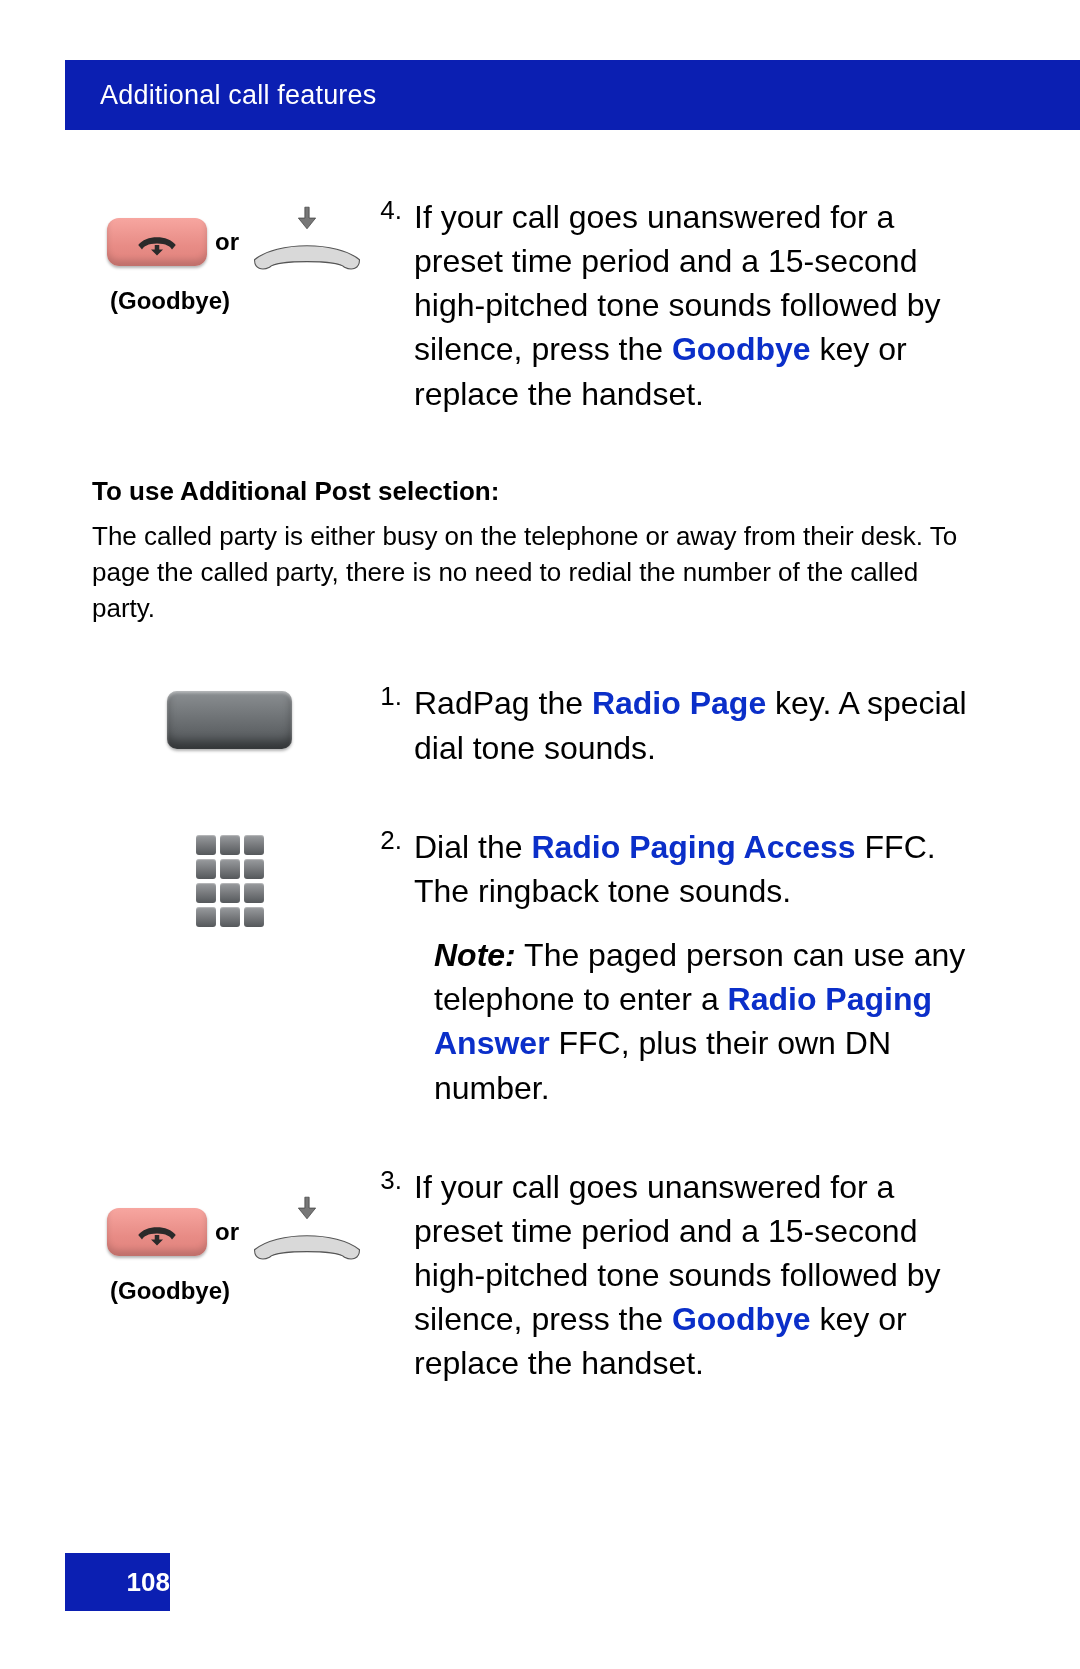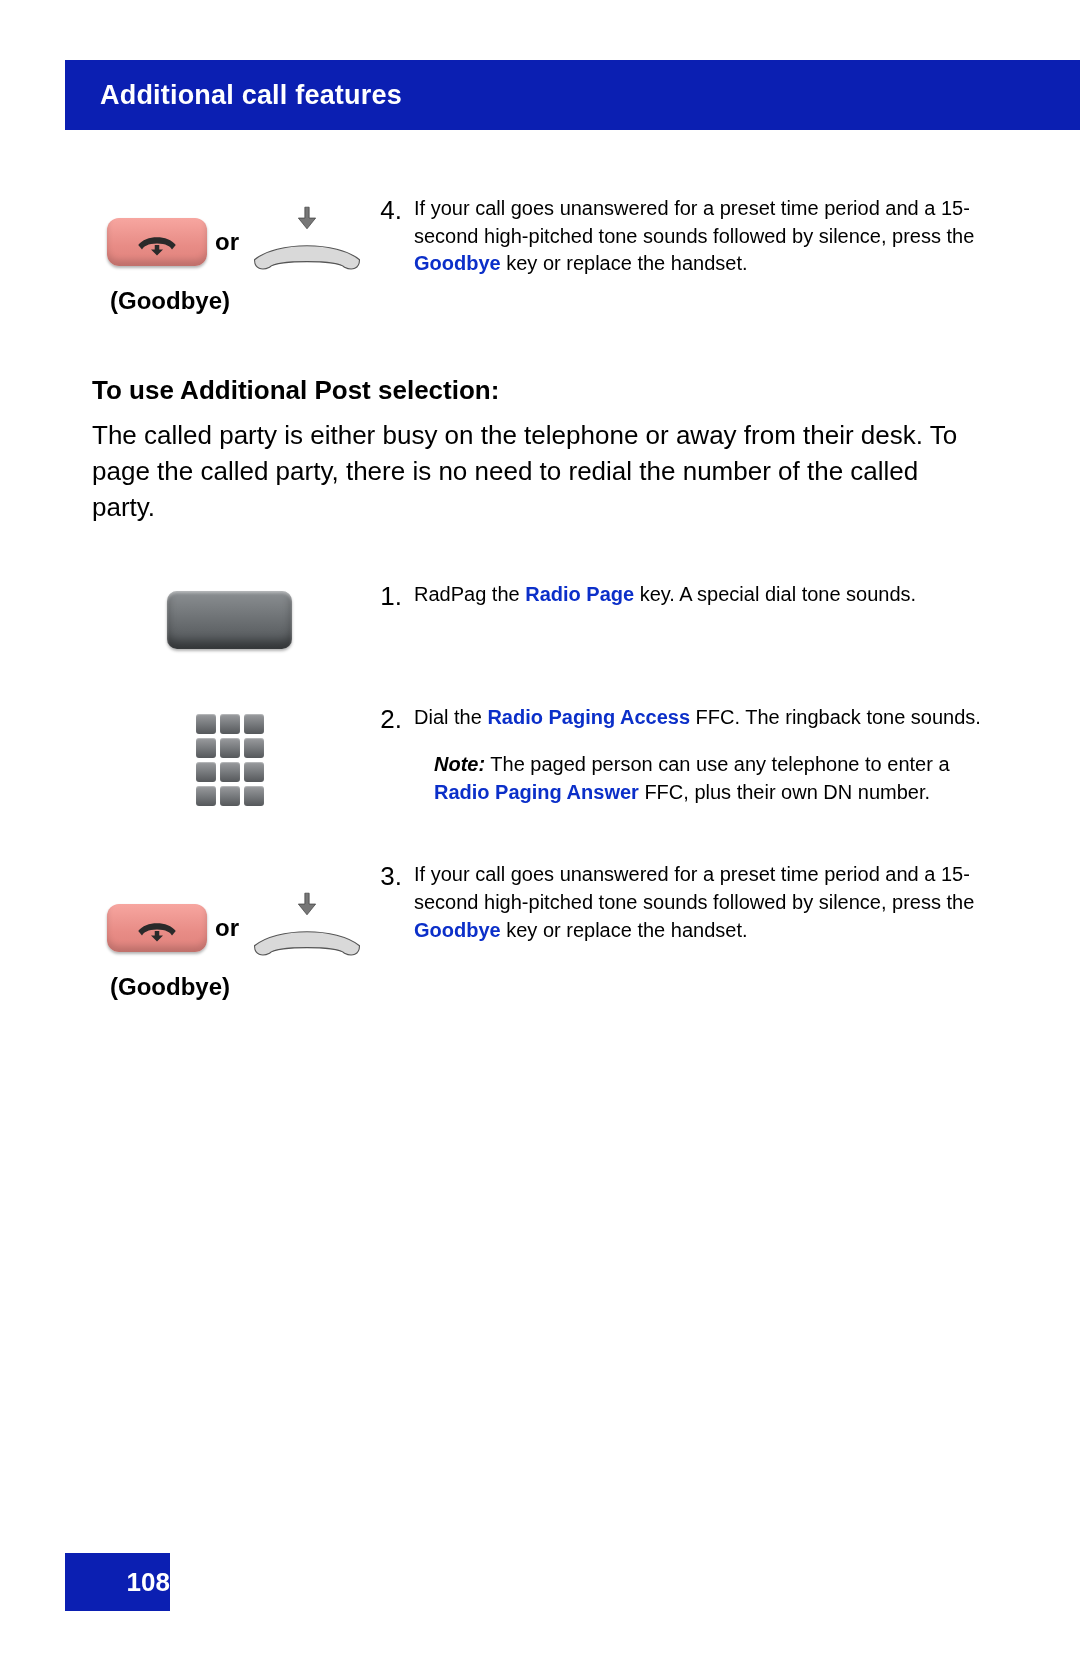--- a/index.html
+++ b/index.html
@@ -23,21 +23,21 @@
     right: 0;
     height: 70px;
     background: #0b1fb2;
     display: flex;
     align-items: center;
     padding-left: 35px;
     box-sizing: border-box;
   }
   .header-title {
     color: #fff;
-    font-weight: bold;
+    font-weight: normal;
     font-size: 27px;
     letter-spacing: 0.2px;
   }
   .content {
     position: absolute;
     top: 160px;
     left: 92px;
     right: 92px;
   }
 
@@ -58,21 +58,21 @@
   }
   .step-num {
     width: 35px;
     flex: 0 0 35px;
     font-size: 26px;
     text-align: right;
     padding-right: 12px;
   }
   .step-text {
     flex: 1;
-    font-size: 20px;
+    font-size: 32px;
     line-height: 1.38;
   }
   .hlink {
     color: #0b2fc9;
     font-weight: bold;
   }
   .bold {
     font-weight: bold;
   }
   .italic {

